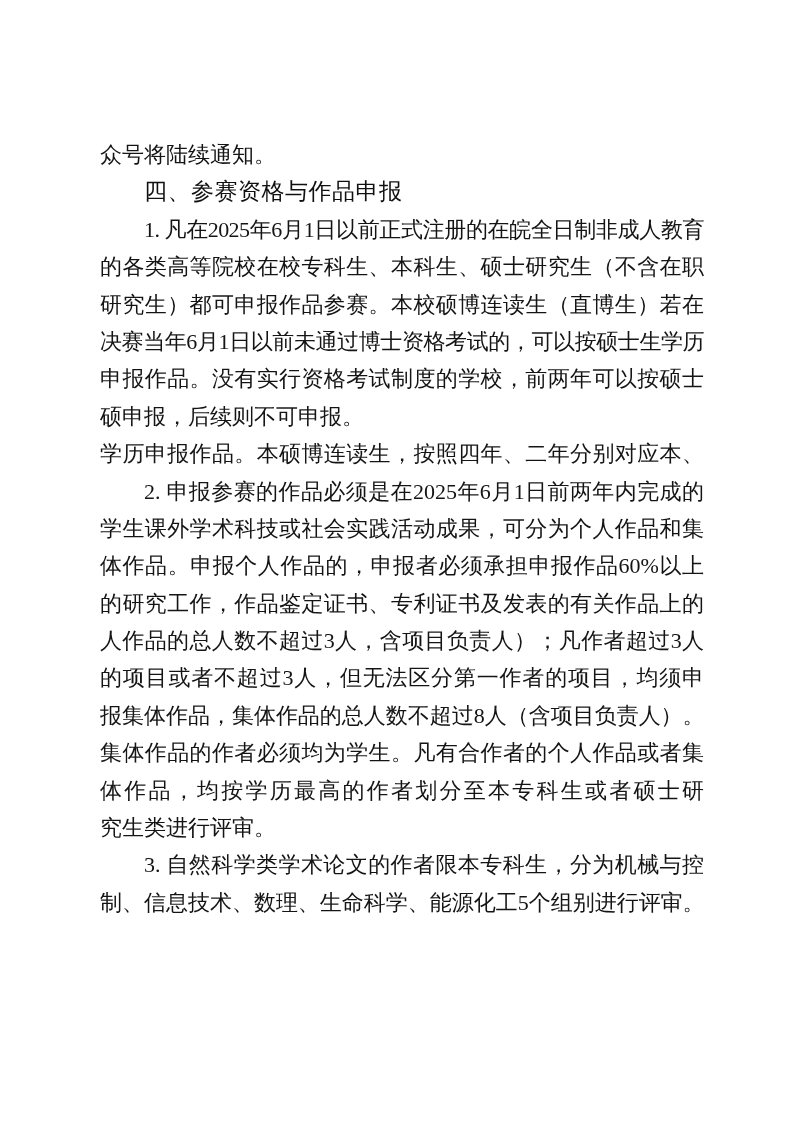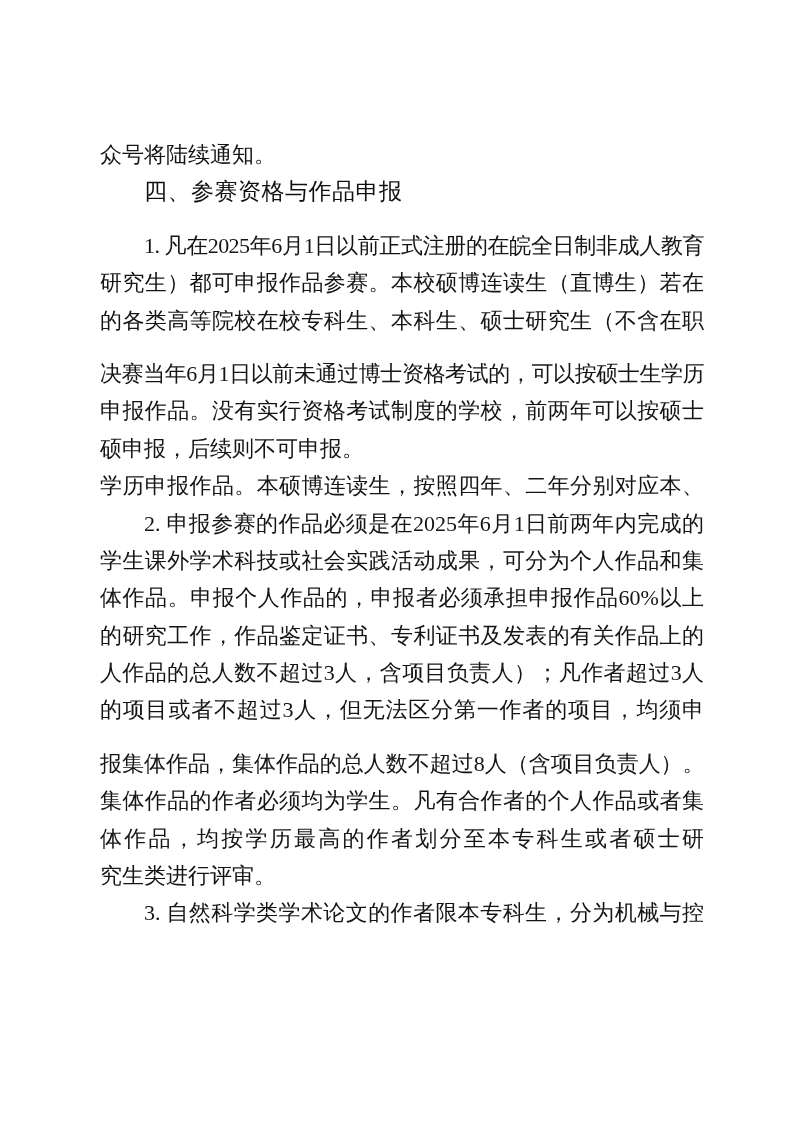--- a/index.html
+++ b/index.html
@@ -30,47 +30,48 @@
   
   .fill {
     white-space: normal;
     text-align: justify;
     text-align-last: justify;
     text-justify: inter-character;
   }
   
   .indent { padding-left: 44px; }
   
-  .tight { letter-spacing: -0.6px; margin-top: 16px; }
+  .tight { letter-spacing: -0.6px; }
   
   .heading {
     font-family: "Liberation Sans", "DejaVu Sans", sans-serif;
     font-weight: normal;
     font-size: 23px;
     letter-spacing: 0.5px;
     color: #101010;
   }
 </style>
 </head>
 <body>
 
 <div class="page">
   <div class="line">众号将陆续通知。</div>
   <div class="line heading indent">四、参赛资格与作品申报</div>
   <div class="line fill indent tight">1. 凡在2025年6月1日以前正式注册的在皖全日制非成人教育</div>
+  <div class="line fill">的各类高等院校在校专科生、本科生、硕士研究生（不含在职</div>
   <div class="line fill">研究生）都可申报作品参赛。本校硕博连读生（直博生）若在</div>
-  <div class="line fill">的各类高等院校在校专科生、本科生、硕士研究生（不含在职</div>
   <div class="line fill tight">决赛当年6月1日以前未通过博士资格考试的，可以按硕士生学历</div>
   <div class="line fill">申报作品。没有实行资格考试制度的学校，前两年可以按硕士</div>
   <div class="line">硕申报，后续则不可申报。</div>
   <div class="line fill">学历申报作品。本硕博连读生，按照四年、二年分别对应本、</div>
   <div class="line fill indent">2. 申报参赛的作品必须是在2025年6月1日前两年内完成的</div>
   <div class="line fill">学生课外学术科技或社会实践活动成果，可分为个人作品和集</div>
   <div class="line fill">体作品。申报个人作品的，申报者必须承担申报作品60%以上</div>
   <div class="line fill">的研究工作，作品鉴定证书、专利证书及发表的有关作品上的</div>
   <div class="line fill">人作品的总人数不超过3人，含项目负责人）；凡作者超过3人</div>
   <div class="line fill">的项目或者不超过3人，但无法区分第一作者的项目，均须申</div>
   <div class="line fill tight">报集体作品，集体作品的总人数不超过8人（含项目负责人）。</div>
   <div class="line fill">集体作品的作者必须均为学生。凡有合作者的个人作品或者集</div>
   <div class="line fill">体作品，均按学历最高的作者划分至本专科生或者硕士研</div>
   <div class="line">究生类进行评审。</div>
   <div class="line fill indent">3. 自然科学类学术论文的作者限本专科生，分为机械与控</div>
+  <div class="line fill tight">制、信息技术、数理、生命科学、能源化工5个组别进行评审。</div>
 </div>
 
 </body></html>

